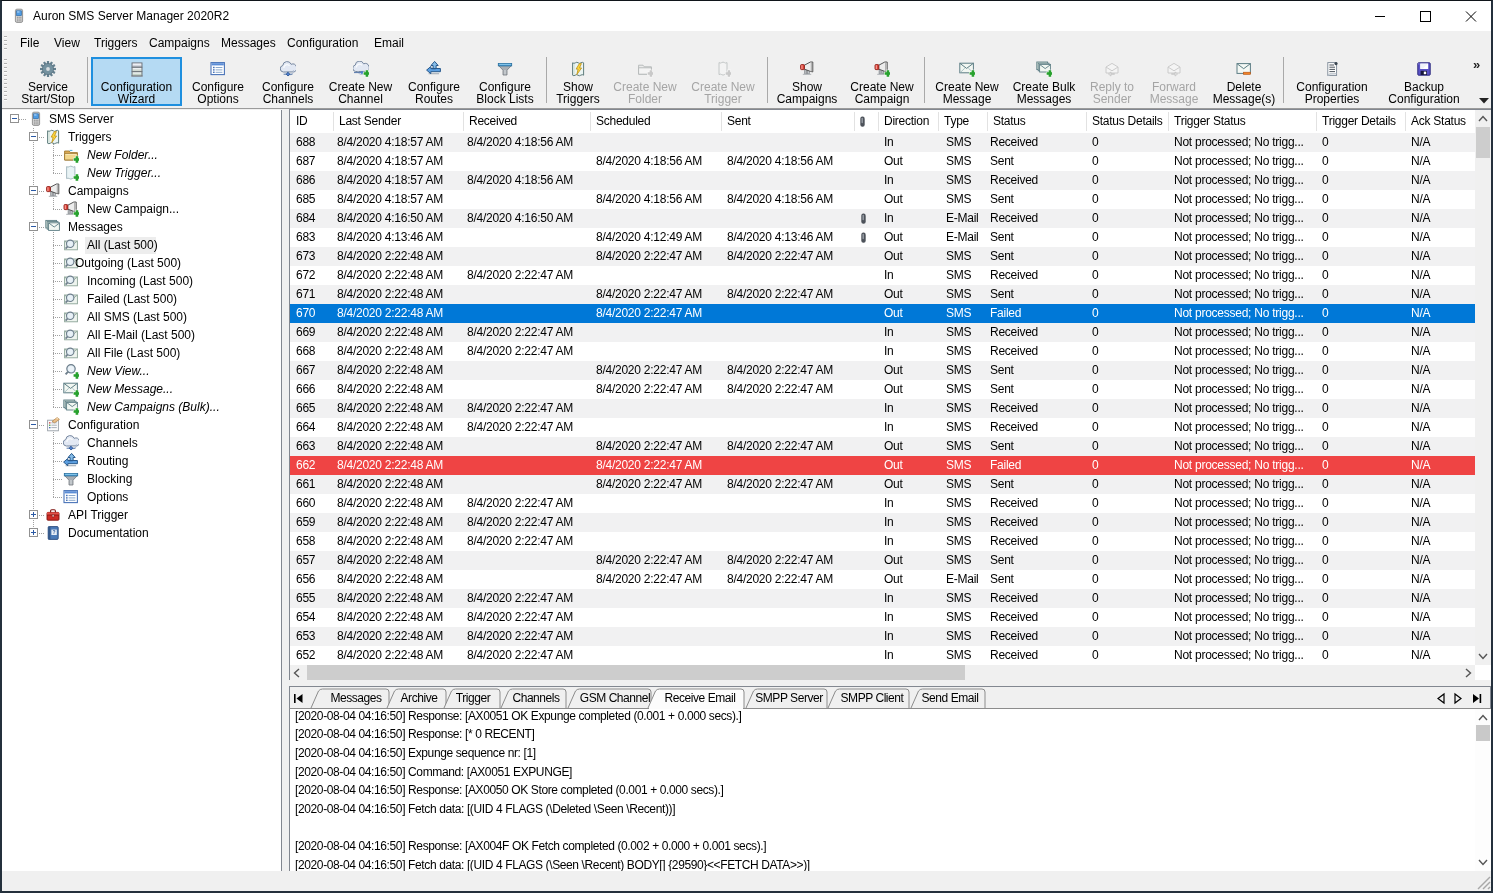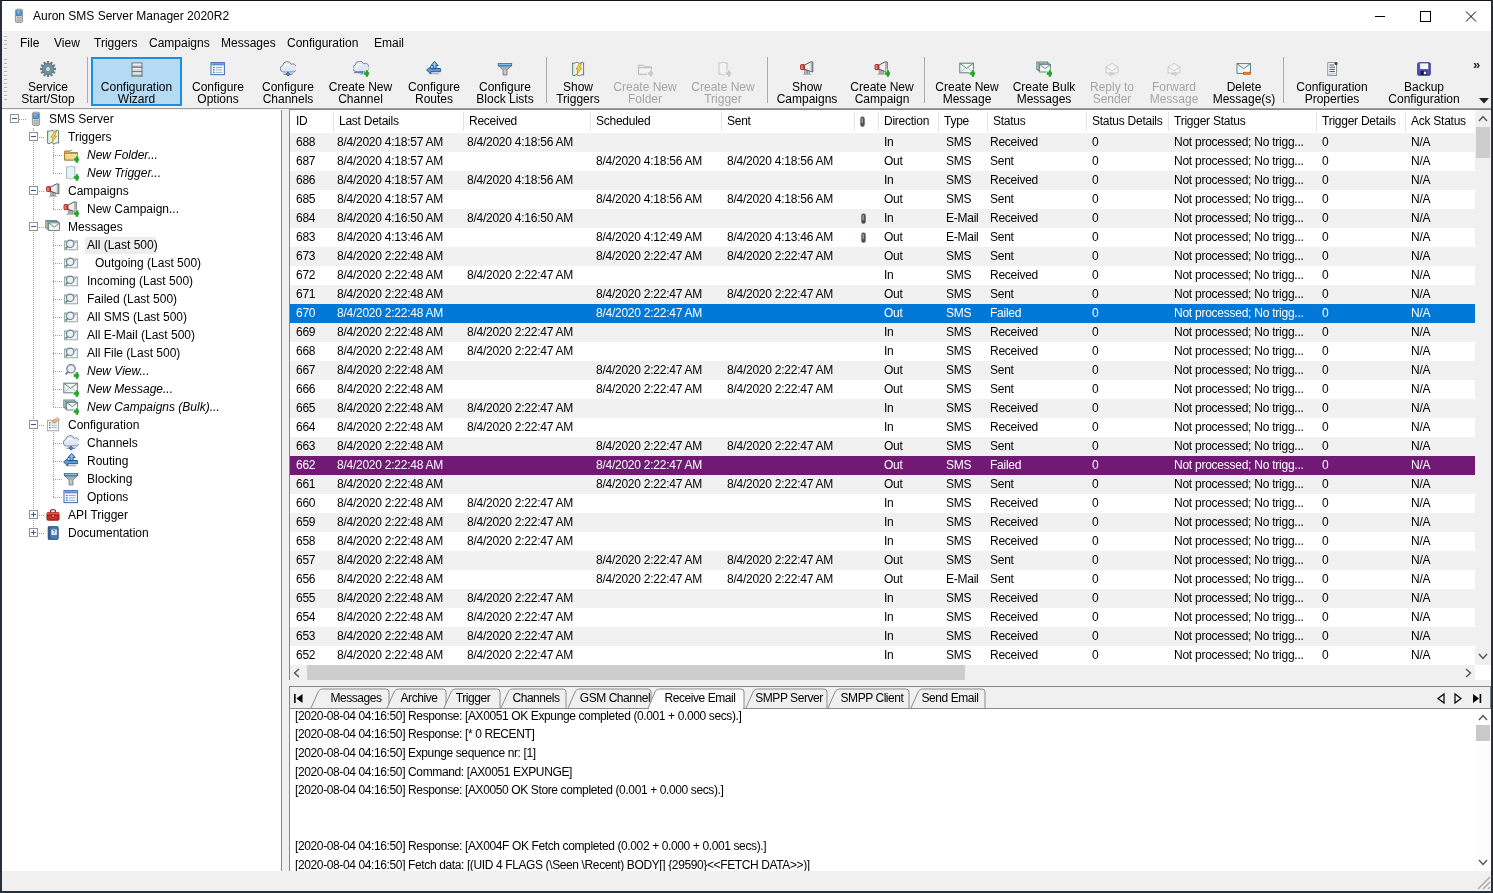--- a/index.html
+++ b/index.html
@@ -27,21 +27,21 @@
 .ebox{position:absolute;width:9px;height:9px;background:#fff;border:1px solid #919191}
 .ebox .mh{position:absolute;left:1px;top:3px;width:5px;height:1px;background:#2b5aa5}
 .ebox .mv{position:absolute;left:3px;top:1px;width:1px;height:5px;background:#2b5aa5}
 #treesep{position:absolute;left:281px;top:110px;width:1px;height:761px;background:#828790}
 #tablewrap{position:absolute;left:289px;top:109px;width:1202px;height:571px;background:#fff;border-left:1px solid #828790;border-top:1px solid #828790;letter-spacing:-0.25px}
 .hcell{position:absolute;top:0;height:23px;line-height:23px;color:#000;white-space:nowrap}
 .hdiv{position:absolute;top:2px;height:19px;width:1px;background:#e2e2e2}
 .drow{position:absolute;left:0;width:1185px;height:19px;line-height:19px;white-space:nowrap}
 .drow.odd{background:#f1f1f2}
 .drow.sel{background:#0078d7;color:#fff}
-.drow.red{background:#701a75;color:#fff}
+.drow.red{background:#ef4444;color:#fff}
 .dc{position:absolute;top:0;height:19px}
 .sb{position:absolute;background:#f0f0f0}
 .sbthumb{position:absolute;background:#cdcdcd}
 #bottompanel{position:absolute;left:289px;top:686px;width:1202px;height:185px;background:#f0f0f0;border:1px solid #828790;border-bottom:none}
 #logarea{position:absolute;left:290px;top:709px;width:1185px;height:162px;background:#fff;overflow:hidden}
 #logarea .ln{position:absolute;left:5px;white-space:nowrap;height:19px;line-height:19px;letter-spacing:-0.38px}
 #statusbar{position:absolute;left:2px;top:871px;width:1489px;height:20px;background:#f0f0f0}
 #statusbar .inner{position:absolute;left:4px;top:3px;width:1468px;height:17px;border:1px solid #b4b4b4;border-right:none;line-height:16px;padding-left:4px;color:#3f3f3f;letter-spacing:-0.4px}
 </style></head><body>
 
@@ -518,21 +518,21 @@
       <use href="#envstack"></use>
     </svg>
 <div class="trow " style="left:66px;top:108px">Messages</div>
 <svg class="abs" style="left:61px;top:127px" width="16" height="16" viewBox="0 0 16 16">
       <use href="#envmag"></use>
     </svg>
 <div class="trow " style="left:85px;top:126px">All (Last 500)</div>
 <svg class="abs" style="left:61px;top:145px" width="16" height="16" viewBox="0 0 16 16">
       <use href="#envmag"></use>
     </svg>
-<div class="trow " style="left:93px;top:144px">Outgoing (Last 500)</div>
+<div class="trow " style="left:73px;top:144px">Outgoing (Last 500)</div>
 <svg class="abs" style="left:61px;top:163px" width="16" height="16" viewBox="0 0 16 16">
       <use href="#envmag"></use>
     </svg>
 <div class="trow " style="left:85px;top:162px">Incoming (Last 500)</div>
 <svg class="abs" style="left:61px;top:181px" width="16" height="16" viewBox="0 0 16 16">
       <use href="#envmag"></use>
     </svg>
 <div class="trow " style="left:85px;top:180px">Failed (Last 500)</div>
 <svg class="abs" style="left:61px;top:199px" width="16" height="16" viewBox="0 0 16 16">
       <use href="#envmag"></use>
@@ -594,21 +594,21 @@
       <div class="mv"></div>
     </div>
 <svg class="abs" style="left:43px;top:415px" width="16" height="16" viewBox="0 0 16 16">
       <use href="#book"></use>
     </svg>
 <div class="trow " style="left:66px;top:414px">Documentation</div>
 </div>
 <div id="treesep"></div>
 <div id="tablewrap">
 <div class="hcell" style="left:6px">ID</div>
-<div class="hcell" style="left:49px">Last Details</div>
+<div class="hcell" style="left:49px">Last Sender</div>
 <div class="hcell" style="left:179px">Received</div>
 <div class="hcell" style="left:306px">Scheduled</div>
 <div class="hcell" style="left:437px">Sent</div>
 <div class="hcell" style="left:594px">Direction</div>
 <div class="hcell" style="left:654px">Type</div>
 <div class="hcell" style="left:703px">Status</div>
 <div class="hcell" style="left:802px">Status Details</div>
 <div class="hcell" style="left:884px">Trigger Status</div>
 <div class="hcell" style="left:1032px">Trigger Details</div>
 <div class="hcell" style="left:1121px">Ack Status</div>
@@ -1031,20 +1031,21 @@
       <polygon points="1184,8 1184,17 1190,12.5"></polygon>
       <rect x="1190.6" y="8" width="1.6" height="9"></rect>
     </g>
   </svg>
 <div id="logarea">
 <div class="ln" style="top:-2px">[2020-08-04 04:16:50] Response: [AX0051 OK Expunge completed (0.001 + 0.000 secs).]</div>
 <div class="ln" style="top:16px">[2020-08-04 04:16:50] Response: [* 0 RECENT]</div>
 <div class="ln" style="top:35px">[2020-08-04 04:16:50] Expunge sequence nr: [1]</div>
 <div class="ln" style="top:54px">[2020-08-04 04:16:50] Command: [AX0051 EXPUNGE]</div>
 <div class="ln" style="top:72px">[2020-08-04 04:16:50] Response: [AX0050 OK Store completed (0.001 + 0.000 secs).]</div>
+<div class="ln" style="top:91px">[2020-08-04 04:16:50] Fetch data: [(UID 4 FLAGS (\Deleted \Seen \Recent))]</div>
 <div class="ln" style="top:128px">[2020-08-04 04:16:50] Response: [AX004F OK Fetch completed (0.002 + 0.000 + 0.001 secs).]</div>
 <div class="ln" style="top:147px">[2020-08-04 04:16:50] Fetch data: [(UID 4 FLAGS (\Seen \Recent) BODY[] {29590}&lt;&lt;FETCH DATA&gt;&gt;)]</div>
 </div>
 <div class="sb" style="left:1475px;top:709px;width:16px;height:162px;background:#fdfdfd">
 <svg class="abs" style="left:3px;top:5px" width="10" height="8">
       <polyline points="1,6 5,1.5 9,6" fill="none" stroke="#555" stroke-width="1.4"></polyline>
     </svg>
 <div class="sbthumb" style="left:1px;top:16px;width:14px;height:16px;background:#c9c9c9"></div>
 <svg class="abs" style="left:3px;top:149px" width="10" height="8">
       <polyline points="1,2 5,6.5 9,2" fill="none" stroke="#555" stroke-width="1.4"></polyline>

